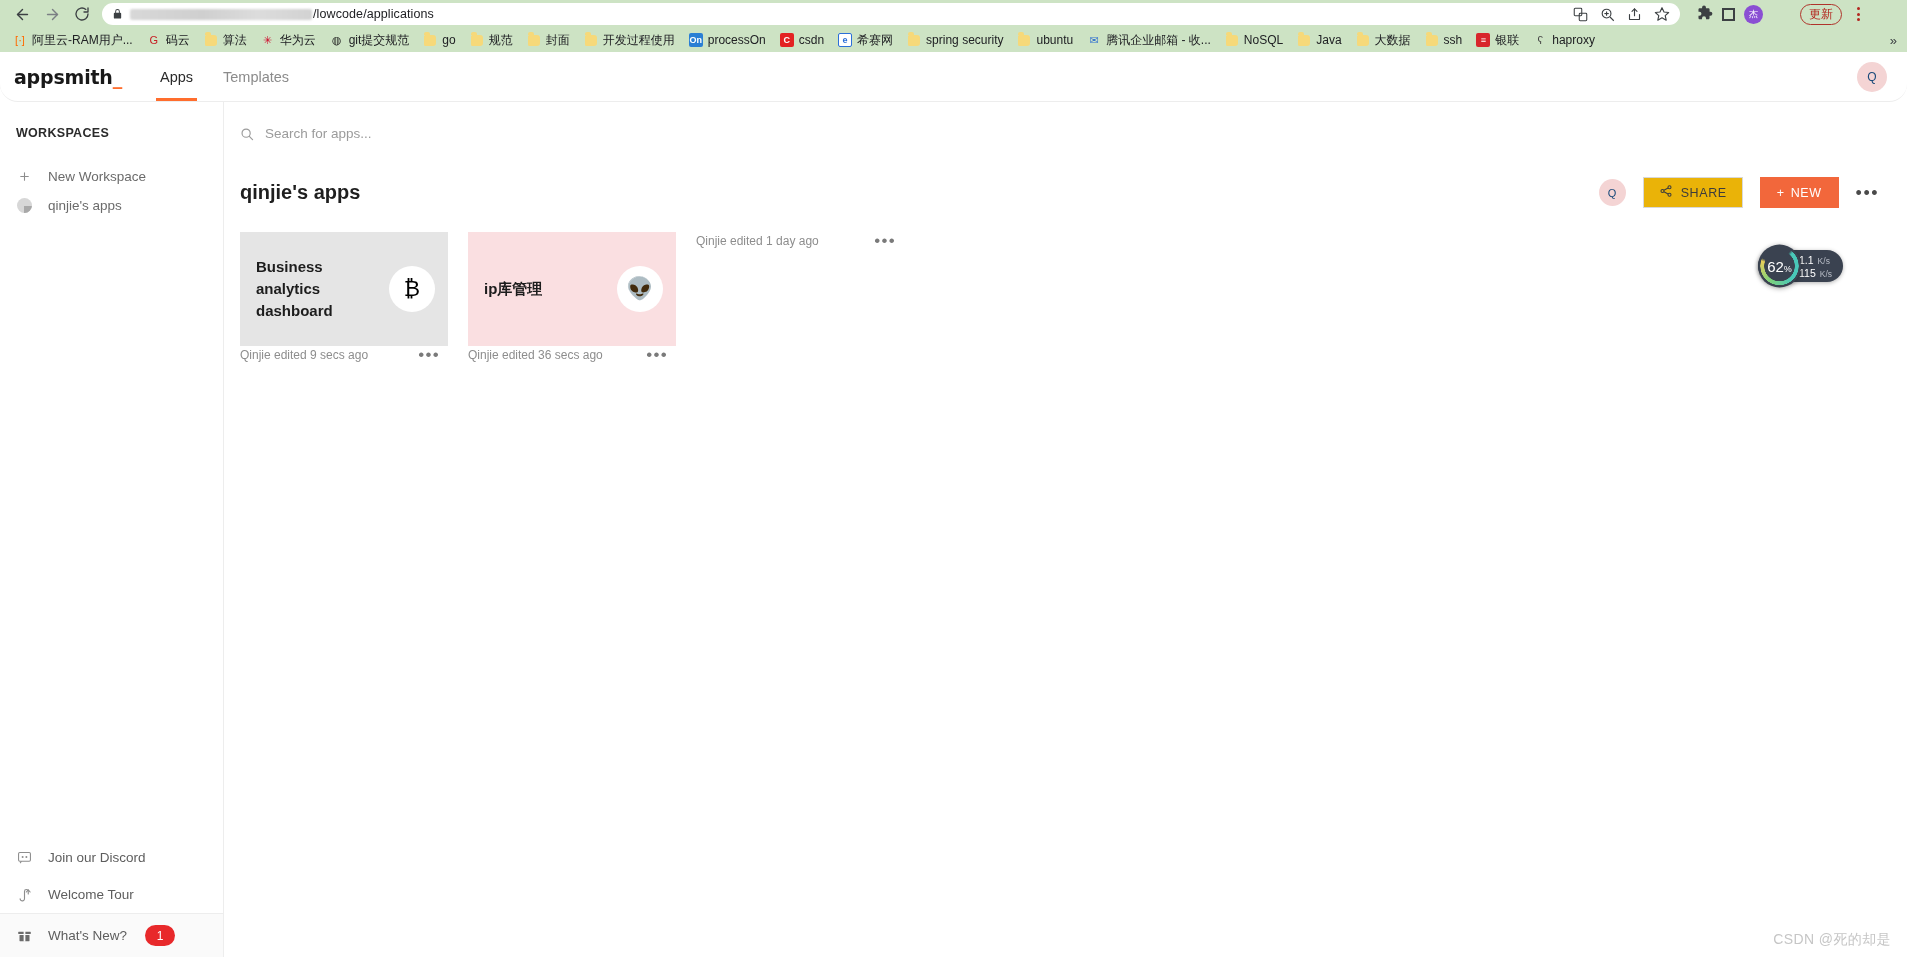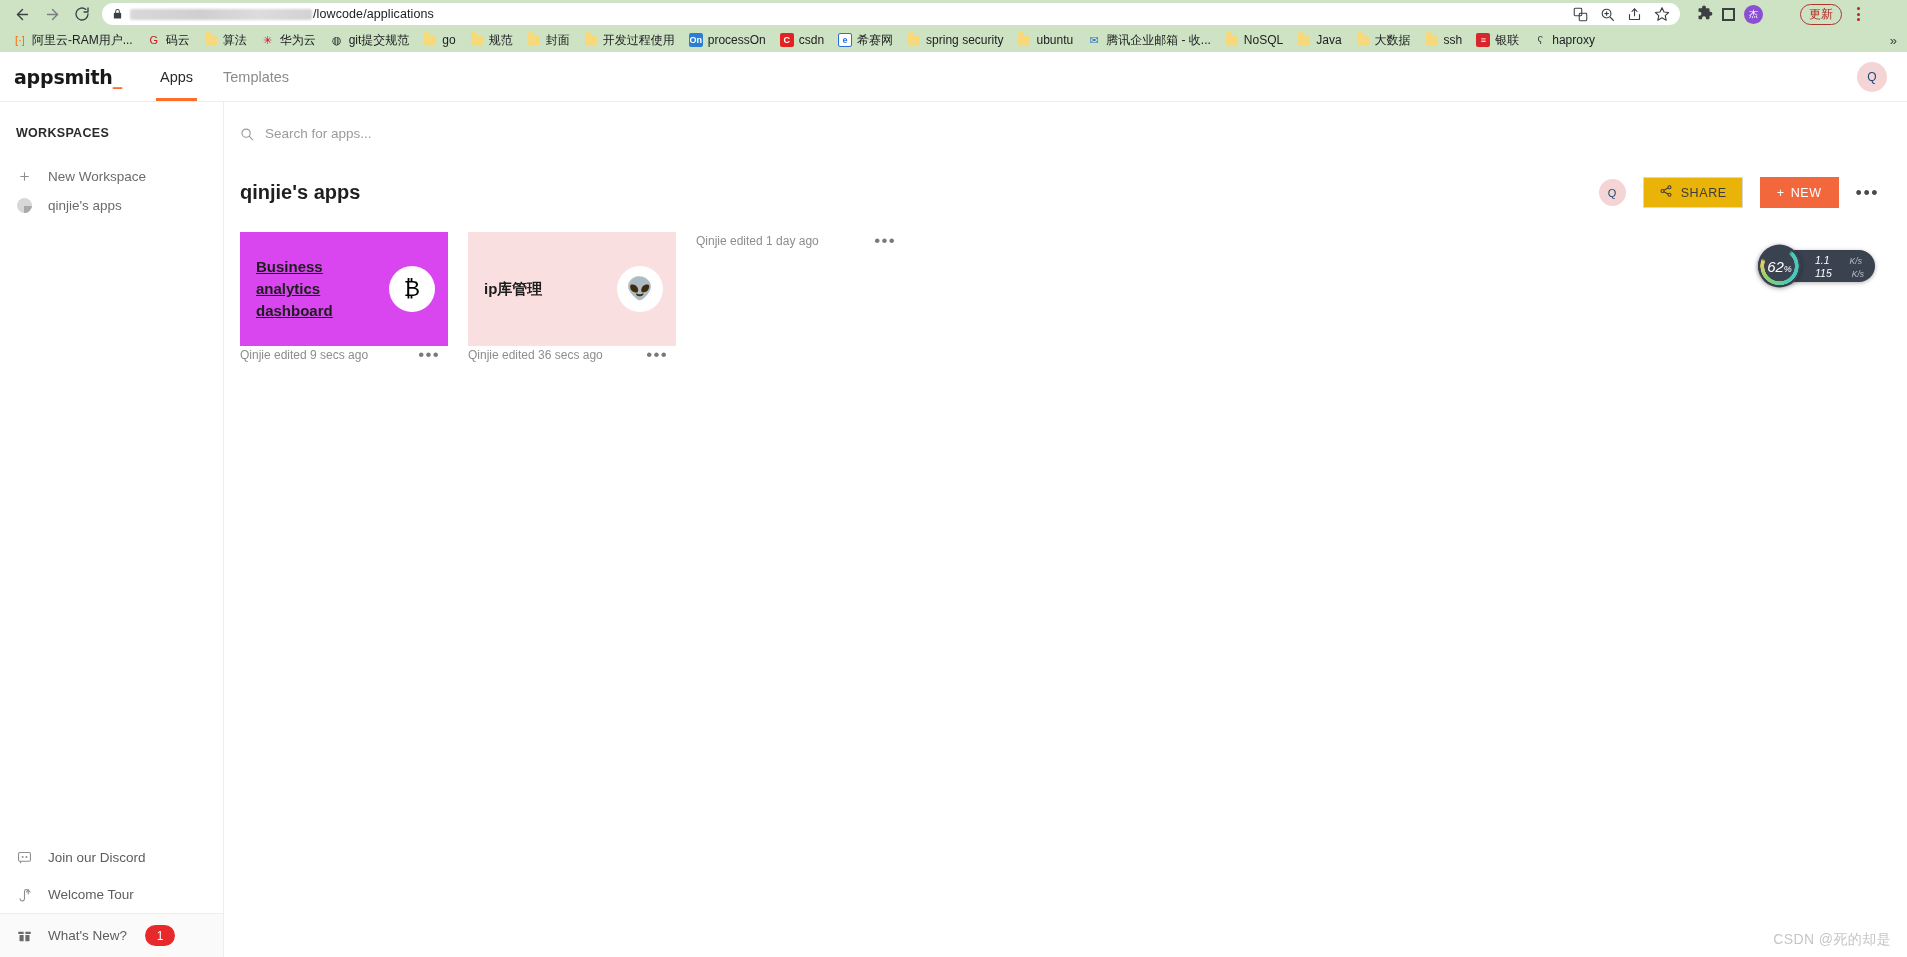--- a/index.html
+++ b/index.html
@@ -128,20 +128,21 @@
 
   
   .app-header {
     height: 50px;
     background: #fff;
     border-bottom: 1px solid #ededed;
     display: flex;
     align-items: center;
     padding: 0 20px 0 14px;
     position: relative;
+    border-radius: 18px;
   }
   .logo {
     font-size: 19px;
     font-weight: 700;
     color: #191919;
     letter-spacing: -.2px;
     margin-right: 38px;
     position: relative;
     font-family: "DejaVu Sans", sans-serif;
   }
@@ -296,32 +297,31 @@
     color: #8d8d8d;
     padding-right: 8px;
   }
   .card-meta .dots { margin-left: auto; color: #7a7a7a; font-size: 17px; line-height: 8px; letter-spacing: 1.3px; }
 
   
   .net-widget {
     position: absolute;
     display: flex; align-items: flex-end;
     z-index: 30;
-    font-style: italic;
   }
   .net-pill {
     background: #3a4250;
     border-radius: 16px;
     height: 32px;
     display: flex; flex-direction: column; justify-content: center;
     padding: 0 11px 0 32px;
     gap: 1px;
     box-shadow: 0 1px 4px rgba(0,0,0,.3);
   }
-  .net-line { display: flex; align-items: baseline; gap: 20px; font-size: 10.5px; color: #fff; white-space: nowrap; }
+  .net-line { display: flex; align-items: baseline; gap: 4px; font-size: 10.5px; color: #fff; white-space: nowrap; }
   .net-line .arr { font-size: 10px; }
   .net-line .unit { font-size: 8.5px; color: #b9bec7; }
   .net-circle {
     position: absolute;
     left: 0; top: 50%; transform: translateY(-50%);
     width: 43px; height: 43px; border-radius: 50%;
     background: #3a4250;
     box-shadow: 0 1px 5px rgba(0,0,0,.35);
     display: flex; align-items: baseline; justify-content: center;
     color: #fff;
@@ -645,21 +645,21 @@
         <div class="btn-new">
           <span>+</span>
           <span>NEW</span>
         </div>
         <div class="more-dots">•••</div>
       </div>
     </div>
 
     <div class="cards" id="cards">
         <div class="card">
-          <div class="card-tile" style="background: #d946ef; text-decoration: underline;">
+          <div class="card-tile" style="background: #e5e5e5;">
             <div class="card-title">Business analytics dashboard</div>
             <div class="card-icon">₿</div>
           </div>
           <div class="card-meta">
             <span>Qinjie edited 9 secs ago</span>
             <span class="dots">•••</span>
           </div>
         </div>
         <div class="card">
           <div class="card-tile" style="background: rgb(250, 223, 225);">

